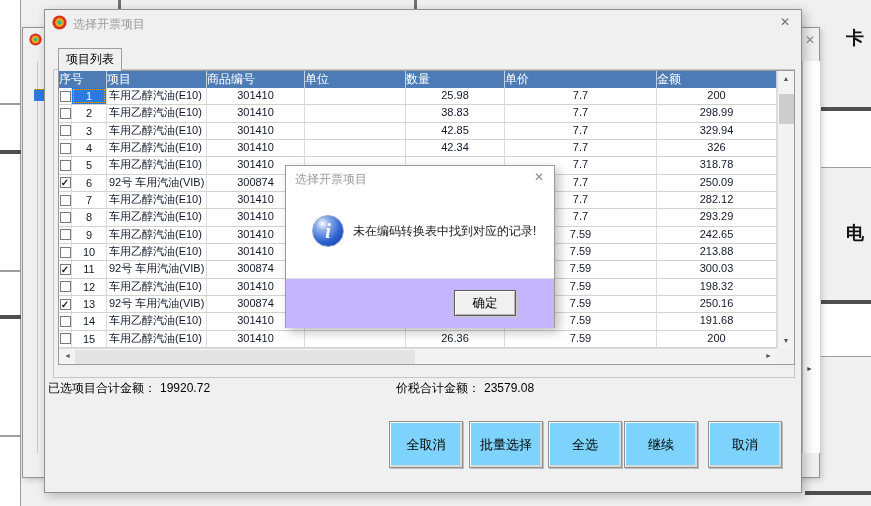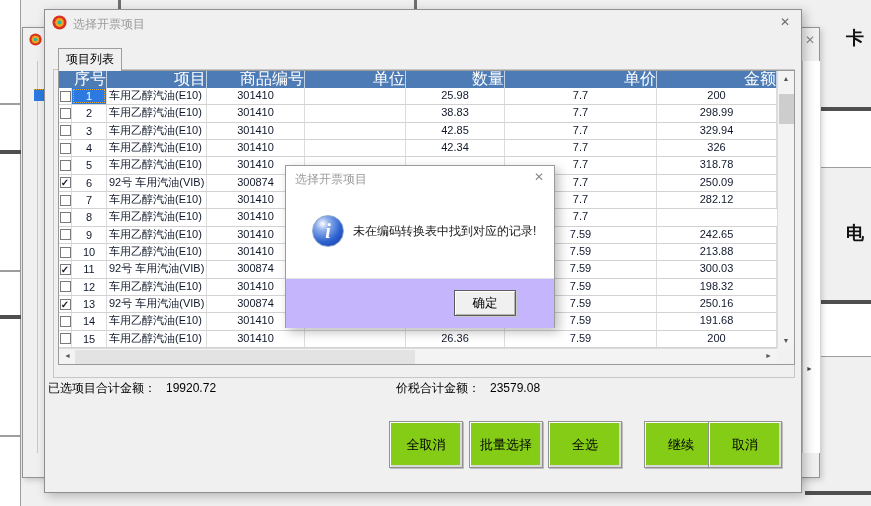--- a/index.html
+++ b/index.html
@@ -42,21 +42,21 @@
   .dialog .titlebar{position:absolute;left:0;top:0;width:100%;height:25px;}
   .dialog .titlebar .icon{position:absolute;left:7px;top:5px;}
   .dialog .title{position:absolute;left:28px;top:6px;font-size:12px;color:var(--titlebar-text-gray);}
   .dialog .closex{left:735px;top:6px;}
   .tab{position:absolute;left:13px;top:38px;width:64px;height:23px;background:#f0f0f0;border:1px solid #9e9e9e;border-bottom:none;z-index:2;text-align:center;font-size:12px;line-height:21px;color:#000;}
   .pane{position:absolute;left:8px;top:59px;width:742px;height:309px;background:#f0f0f0;border:1px solid #c6c6c6;}
 
   
   .table{position:absolute;left:13px;top:60px;width:737px;height:295px;background:#fff;border:1px solid #9a9a9a;overflow:hidden;}
   .thead{position:absolute;left:0;top:0;display:flex;height:17px;background:var(--header-blue);width:718px;}
-  .hcell{color:#fff;font-size:16px;text-align:right;line-height:16px;border-right:1px solid rgba(255,255,255,.65);overflow:hidden;white-space:nowrap;}
+  .hcell{color:#fff;font-size:12px;text-align:left;line-height:16px;border-right:1px solid rgba(255,255,255,.65);overflow:hidden;white-space:nowrap;}
   .tbody{position:absolute;left:0;top:17px;width:718px;}
   .trow{display:flex;height:17.33px;border-bottom:1px solid #d2d2d2;background:#fff;}
   .cell{border-right:1px solid #dcdcdc;font-size:11px;line-height:15.5px;text-align:center;color:#10182b;overflow:hidden;white-space:nowrap;}
   .cell.left{text-align:left;padding-left:2px;}
   .c0{display:flex;}
   .cbw{width:13px;border-right:1px solid #dcdcdc;display:flex;align-items:center;justify-content:center;}
   .cb{width:11px;height:11px;border:1px solid #7a7a7a;background:#fff;font-size:10px;line-height:9px;font-weight:bold;color:#10182b;text-align:center;}
   .numcell{flex:1;text-align:center;font-size:11px;line-height:16px;color:#10182b;}
   .numcell.sel{background:var(--selection-blue);color:#fff;outline:1px dotted #d8a83c;outline-offset:-2px;}
   .w0{width:48px}.w1{width:100px}.w2{width:98px}.w3{width:101px}.w4{width:99px}.w5{width:152px}.w6{width:120px}
@@ -69,26 +69,26 @@
   .vthumb{position:absolute;left:1px;top:23px;width:15px;height:30px;background:#cdcdcd;}
   .hscroll{position:absolute;left:0;top:277px;width:718px;height:16px;background:#f3f3f3;border-top:1px solid #dcdcdc;}
   .hscroll .arr{position:absolute;top:3px;font-size:7px;color:#555;}
   .hscroll .arr.lf{left:5px;}
   .hscroll .arr.rt{right:5px;}
   .hthumb{position:absolute;left:16px;top:1px;width:340px;height:14px;background:#e3e3e3;}
   .scorner{position:absolute;left:718px;top:277px;width:17px;height:16px;background:#f1f1f1;}
 
   
   .total{position:absolute;top:370px;font-size:12px;color:#000;white-space:nowrap;}
-  .total .val{margin-left:10px;}
+  .total .val{margin-left:4px;}
   .t0{left:3px}.t1{left:351px}.t2{left:551px}
-  .btn{position:absolute;top:411px;width:74px;height:47px;background:#84cc16;border:1px solid #919191;
+  .btn{position:absolute;top:411px;width:74px;height:47px;background:#7dd3fc;border:1px solid #919191;
        box-shadow:inset 1px 1px 0 #ffffff,inset -2px -2px 0 #d9d9d9,1px 1px 0 #bdbdbd;
        font-size:13px;color:#000;display:flex;align-items:center;justify-content:center;}
-  .b0{left:344px}.b1{left:424px}.b2{left:503px}.b3{left:599px}.b4{left:663px}
+  .b0{left:344px}.b1{left:424px}.b2{left:503px}.b3{left:579px}.b4{left:663px}
 
   
   .msgbox{position:absolute;left:285px;top:165px;width:270px;height:163px;background:#fff;border:1px solid #9b9b9b;box-shadow:4px 4px 10px rgba(0,0,0,.25);}
   .msgbox .titlebar{position:absolute;left:0;top:0;width:100%;height:22px;background:#fff;}
   .msgbox .title{position:absolute;left:9px;top:5px;font-size:12px;color:var(--titlebar-text-gray);}
   .msgbox .closex{left:248px;top:5px;color:#8a8a8a;}
   .info-icon{position:absolute;left:26px;top:49px;width:32px;height:32px;border-radius:50%;
     background:radial-gradient(circle at 32% 26%,#ffffff 0%,#8fb0ec 22%,#2d62d0 60%,#1236a0 100%);
     border:1px solid #93a9cf;color:#fff;font:italic bold 20px "Liberation Serif",serif;
     text-align:center;line-height:30px;}
@@ -267,20 +267,21 @@
               <div class="cbw">
                 <div class="cb"></div>
               </div>
               <div class="numcell">8</div>
             </div>
             <div class="cell w1 left">车用乙醇汽油(E10)</div>
             <div class="cell w2">301410</div>
             <div class="cell w3"></div>
             <div class="cell w4"></div>
             <div class="cell w5">7.7</div>
+            <div class="cell w6">293.29</div>
           </div>
           <div class="trow">
             <div class="cell c0 w0">
               <div class="cbw">
                 <div class="cb"></div>
               </div>
               <div class="numcell">9</div>
             </div>
             <div class="cell w1 left">车用乙醇汽油(E10)</div>
             <div class="cell w2">301410</div>

